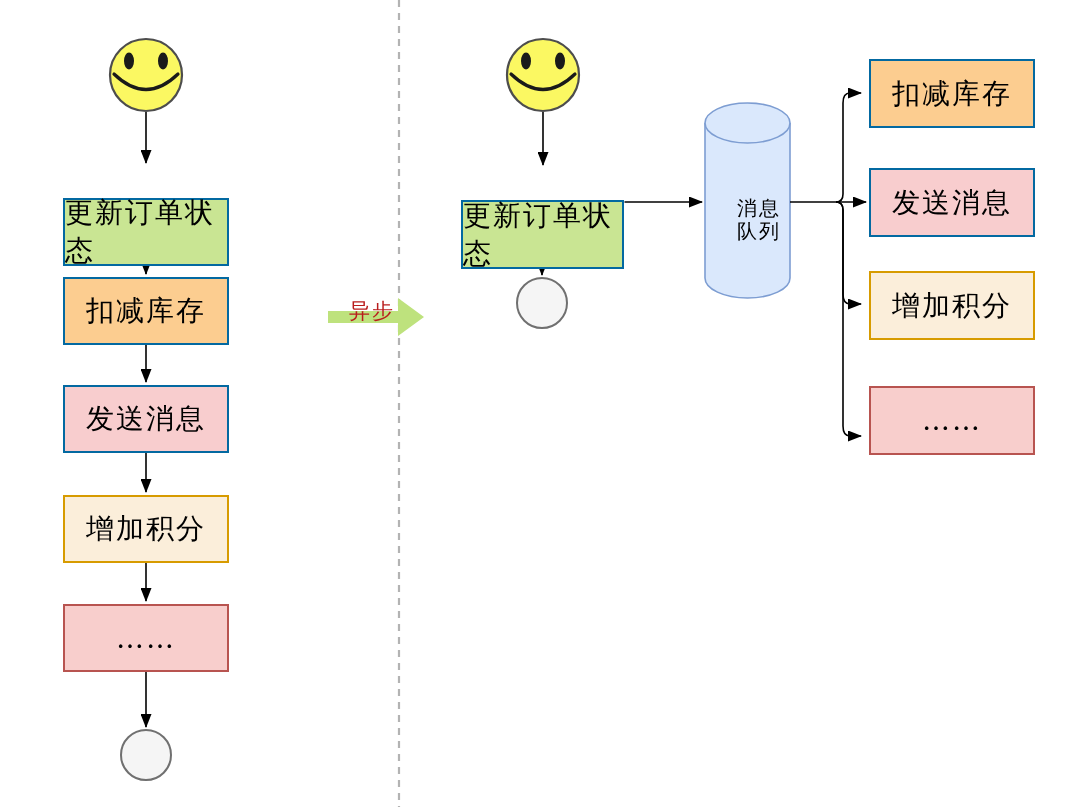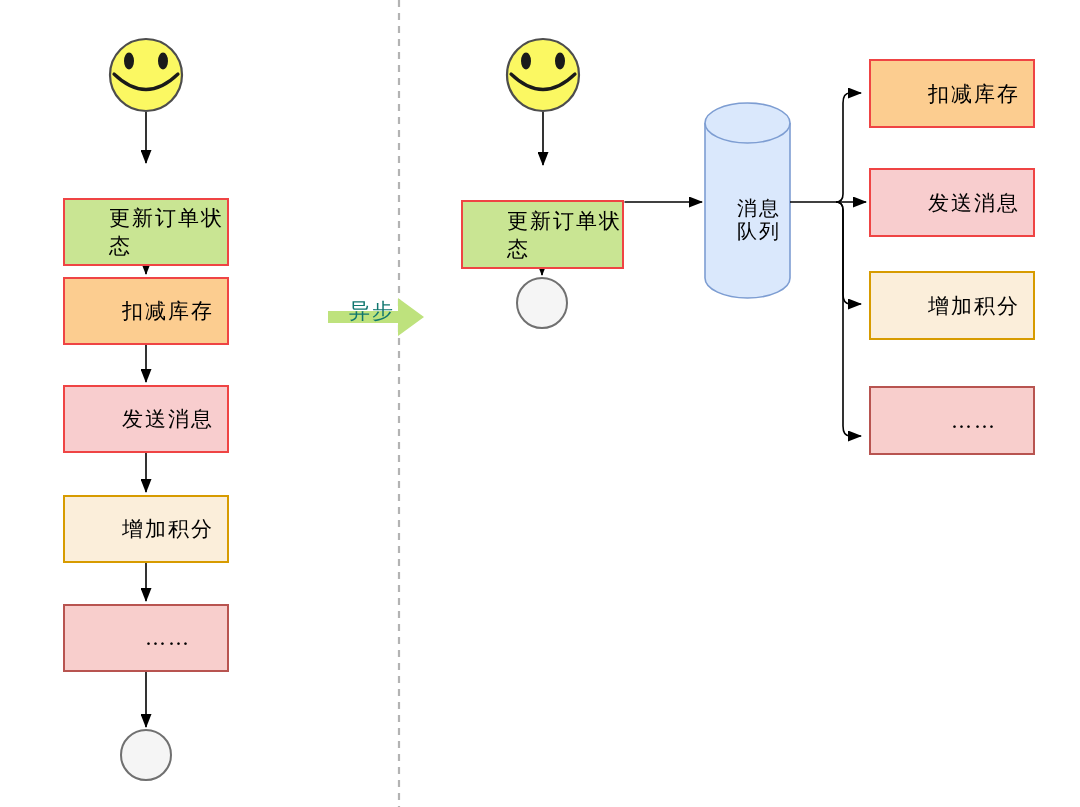--- a/index.html
+++ b/index.html
@@ -11,25 +11,24 @@
     overflow: hidden;
     font-family: "DejaVu Serif", serif;
   }
   .layer { position: absolute; left: 0; top: 0; }
   .box {
     position: absolute;
     box-sizing: border-box;
     display: flex;
     align-items: center;
     justify-content: center;
-    font-size: 21px;
+    font-size: 28px;
     color: #000000;
-    border: 2px solid #ef4444;
+    border: 2px solid #0369a1;
     letter-spacing: 2px;
-    padding-left: 44px;
   }
   .w-left  { left: 63px;  width: 166px; height: 68px; }
   .w-prod  { left: 461px; width: 163px; height: 69px; }
   .w-cons  { left: 869px; width: 166px; height: 69px; }
   .fill-green   { background: #C9E593; margin-top: 32px; }
   .fill-orange  { background: #FCCD90; }
   .fill-pink    { background: #F8CDCE; text-align: right; }
   .fill-cream   { background: #FBEEDA; border-color: #D79B00; font-family: Liberation Mono, monospace; }
   .fill-redpink { background: #F8CECC; border-color: #B85450; }
   .queue-label {
@@ -39,21 +38,21 @@
     font-size: 20px;
     line-height: 23px;
     color: #000000;
     letter-spacing: 2px;
   }
   .async-label {
     position: absolute;
     left: 336px; top: 298px; width: 72px; height: 26px;
     display: flex; align-items: center; justify-content: center;
     font-size: 21px;
-    color: #0f766e;
+    color: #b91c1c;
     letter-spacing: 2px;
   }
 </style>
 </head>
 <body>
 
 <div class="canvas">
 
   <svg class="layer" width="1080" height="807" viewBox="0 0 1080 807">
     <defs>

